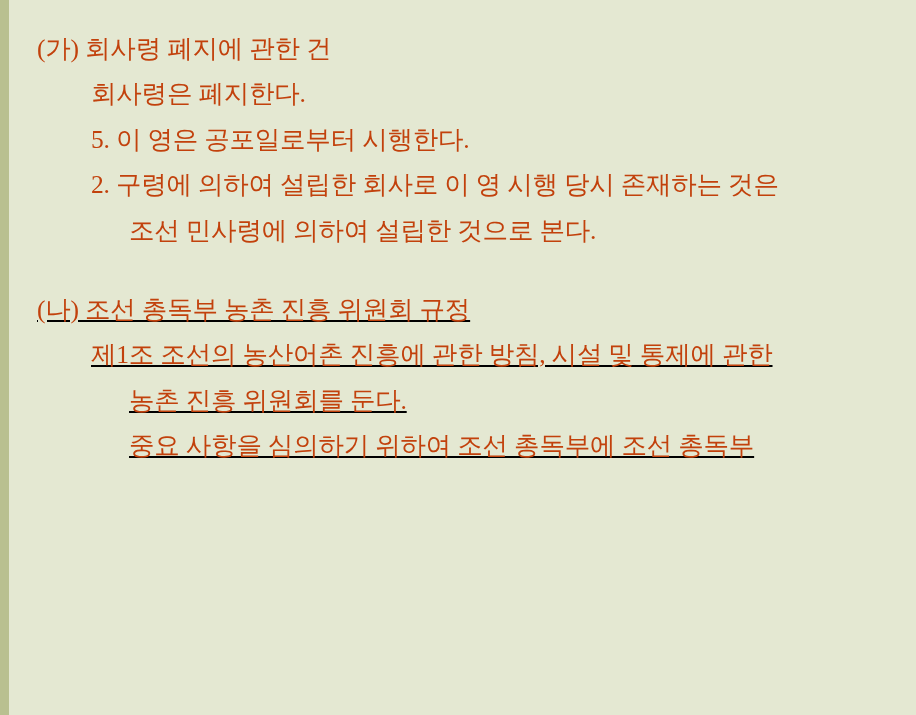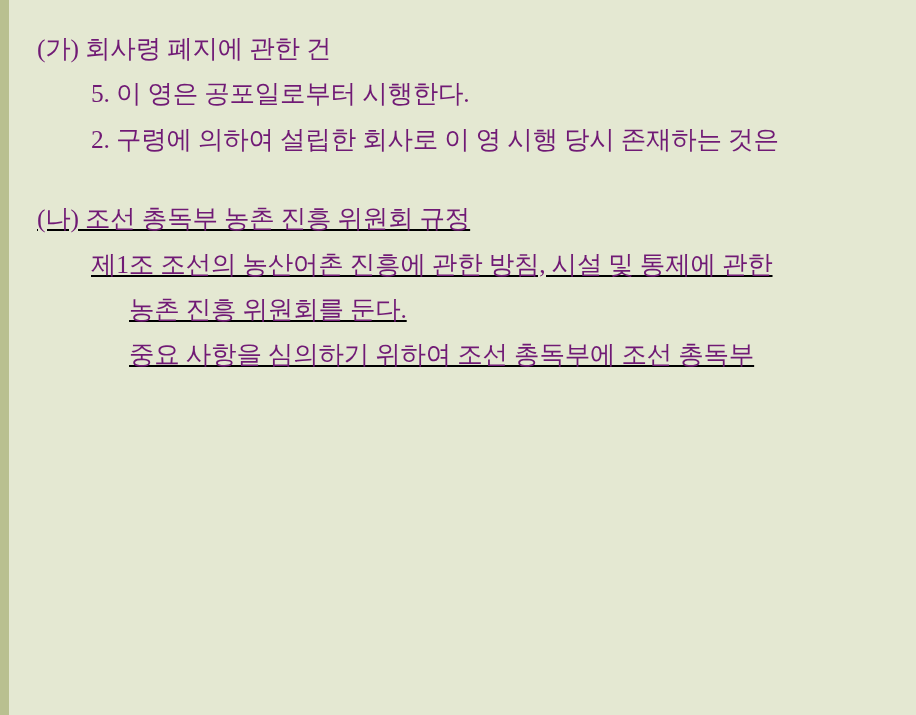--- a/index.html
+++ b/index.html
@@ -26,43 +26,45 @@
   .block {
     margin-bottom: 0;
   }
   .block + .block {
     margin-top: 34px;
     text-decoration: underline;
   }
   .line {
     font-size: 25.5px;
     line-height: 1.78;
-    color: #701a75;
+    color: #c2410c;
     white-space: pre;
     letter-spacing: -0.2px;
   }
   .indent-0 { padding-left: 6px; }
   .indent-1 { padding-left: 60px; }
   .indent-3 { padding-left: 98px; }
   .justify {
     white-space: normal;
     text-align: justify;
     text-justify: inter-character;
     padding-right: 12px;
   }
 </style>
 </head>
 <body>
 
 <div class="doc-panel">
 
   <div class="block">
     <div class="line indent-0">(가) 회사령 폐지에 관한 건</div>
+    <div class="line indent-1">회사령은 폐지한다.</div>
     <div class="line indent-1">5. 이 영은 공포일로부터 시행한다.</div>
     <div class="line indent-1 justify">2. 구령에 의하여 설립한 회사로 이 영 시행 당시 존재하는 것은</div>
+    <div class="line indent-3">조선 민사령에 의하여 설립한 것으로 본다.</div>
   </div>
 
   <div class="block">
     <div class="line indent-0">(나) 조선 총독부 농촌 진흥 위원회 규정</div>
     <div class="line indent-1 justify">제1조 조선의 농산어촌 진흥에 관한 방침, 시설 및 통제에 관한</div>
     <div class="line indent-3">농촌 진흥 위원회를 둔다.</div>
     <div class="line indent-3 justify">중요 사항을 심의하기 위하여 조선 총독부에 조선 총독부</div>
   </div>
 
 </div>

